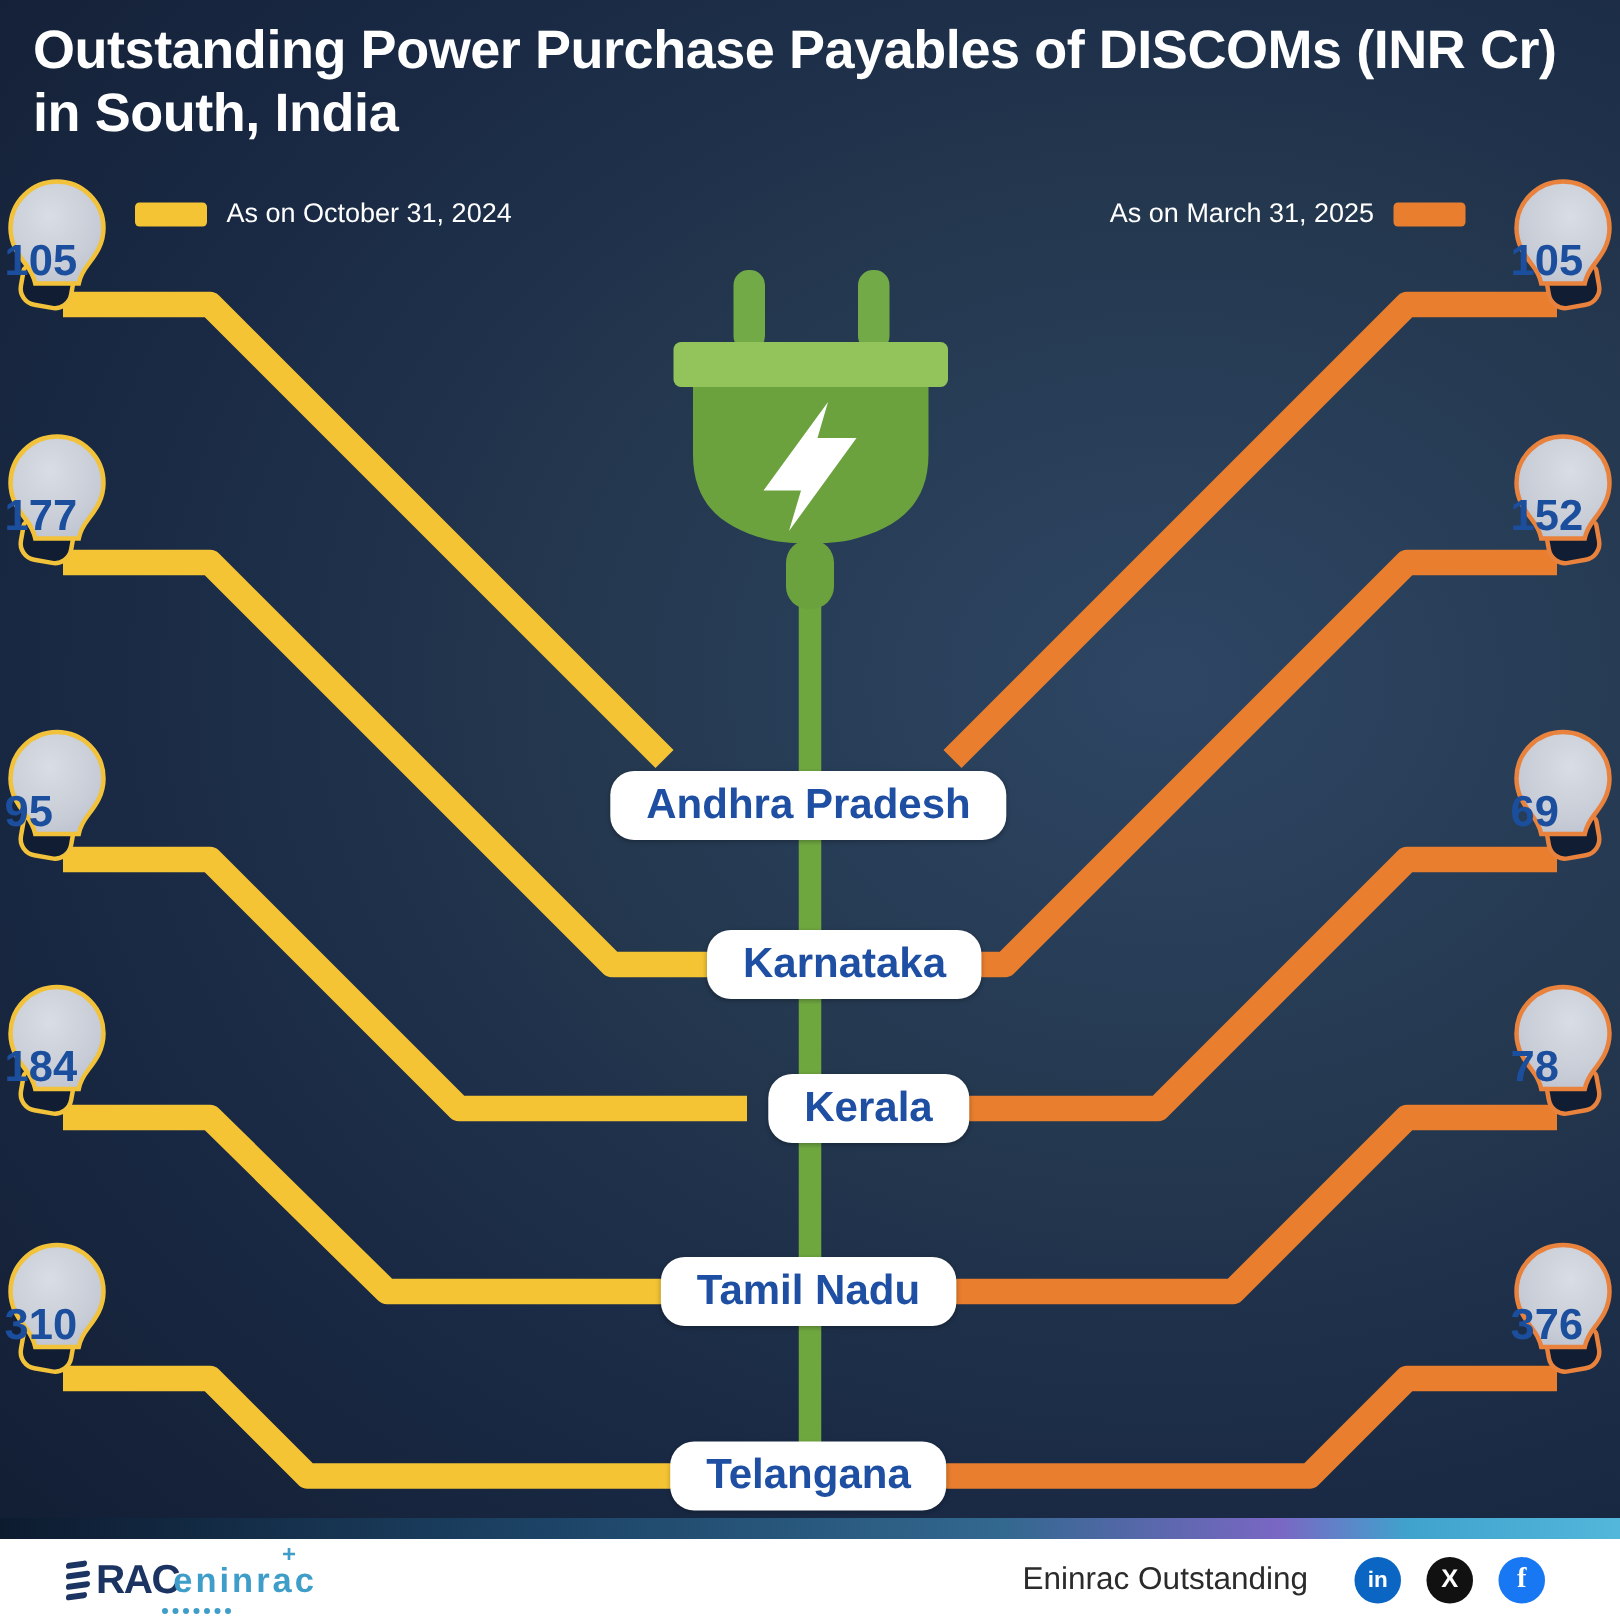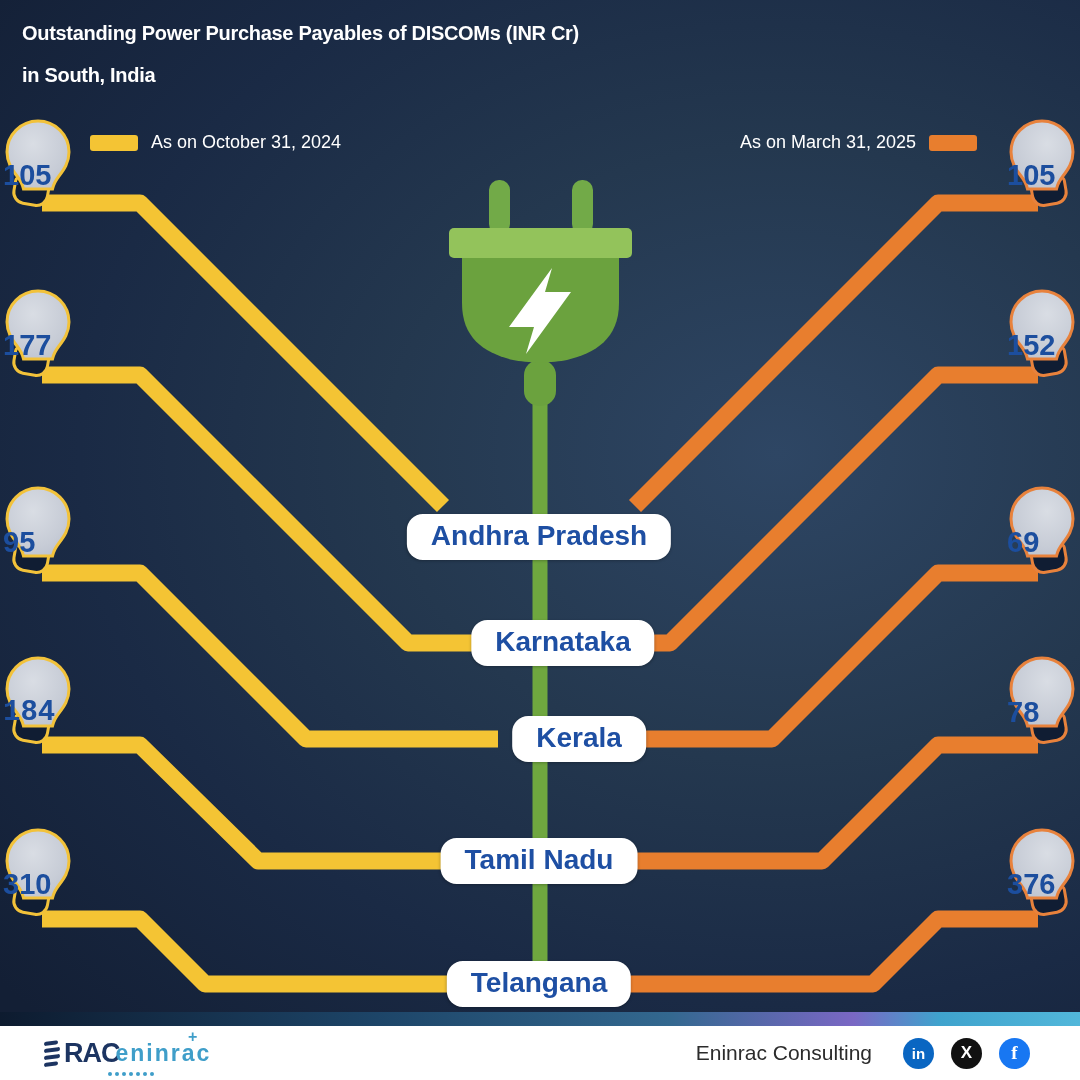--- a/index.html
+++ b/index.html
@@ -8,21 +8,21 @@
 
   #stage {
     position:relative; width:1080px; height:1080px;
     background:
       radial-gradient(95% 75% at 72% 42%, #2e4664 0%, #24384f 38%, #1a2a45 68%, #131f35 100%);
   }
 
   
   .title {
     position:absolute; left:22px; top:12px;
-    color:#ffffff; font-size:20px; font-weight:bold;
+    color:#ffffff; font-size:36px; font-weight:bold;
     line-height:42px; letter-spacing:-0.3px;
   }
 
   .legend { position:absolute; top:132px; display:flex; align-items:center; gap:13px; }
   .legend-label { color:#ffffff; font-size:18px; }
   .swatch { width:48px; height:16px; border-radius:3px; }
   .swatch.y { background:#f4c434; }
   .swatch.o { background:#e87e2e; }
 
   
@@ -141,21 +141,21 @@
     <span class="legend-label">As on October 31, 2024</span>
   </div>
   <div class="legend" style="right:103px;">
     <span class="legend-label">As on March 31, 2025</span>
     <span class="swatch o"></span>
   </div>
 
   <div class="bulb-value" style="left:38px; top:152px;">105</div>
   <div class="bulb-value" style="left:38px; top:322px;">177</div>
   <div class="bulb-value" style="left:38px; top:519px;">95</div>
-  <div class="bulb-value" style="left:38px; top:689px;font-family:Liberation Mono, monospace;">184</div>
+  <div class="bulb-value" style="left:38px; top:689px;">184</div>
   <div class="bulb-value" style="left:38px; top:861px;">310</div>
 
   <div class="bulb-value" style="left:1042px; top:152px;">105</div>
   <div class="bulb-value" style="left:1042px; top:322px;">152</div>
   <div class="bulb-value" style="left:1042px; top:519px;">69</div>
   <div class="bulb-value" style="left:1042px; top:689px;">78</div>
   <div class="bulb-value" style="left:1042px; top:861px;">376</div>
 
   <div class="state-pill" style="top:506px;margin-top:31px;">Andhra Pradesh</div>
   <div class="state-pill" style="top:643px;margin-left:24px;">Karnataka</div>
@@ -179,21 +179,21 @@
         <i></i>
           <i></i>
           <i></i>
           <i></i>
           <i></i>
           <i></i>
           <i></i>
       </span>
     </div>
     <div class="footer-right">
-      <span class="brand-text">Eninrac Consulting</span>
+      <span class="brand-text">Eninrac Outstanding</span>
       <span class="soc li">
           <span>in</span>
         </span>
       <span class="soc tx">
           <span>X</span>
         </span>
       <span class="soc fb">
           <span>f</span>
         </span>
     </div>

